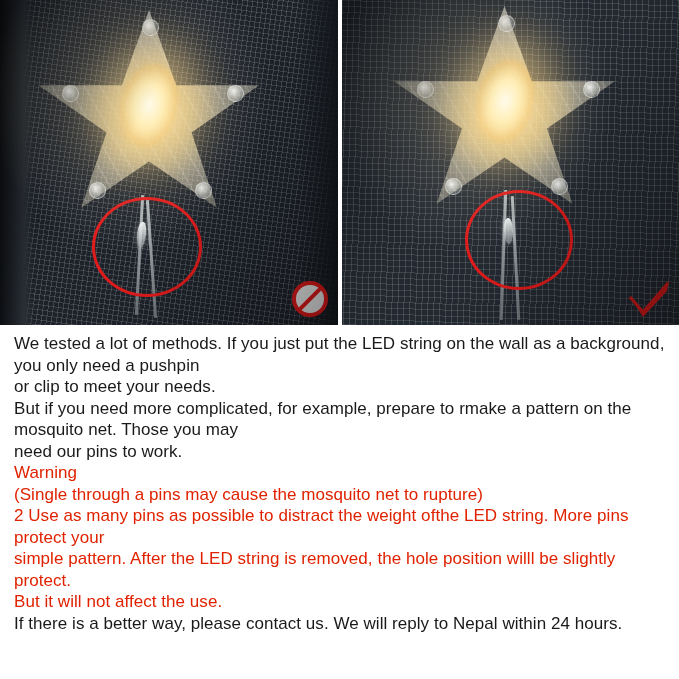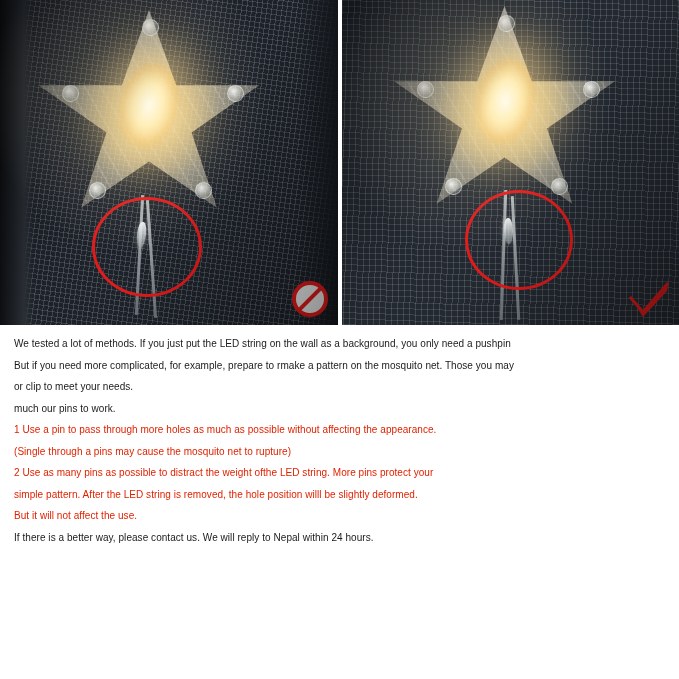--- a/index.html
+++ b/index.html
@@ -199,21 +199,21 @@
   .text-block {
     position: absolute;
     left: 0;
     top: 325px;
     width: 679px;
     padding: 8px 14px 0 14px;
     box-sizing: border-box;
     background: #ffffff;
   }
   .line {
-    font-size: 10px;
+    font-size: 17px;
     line-height: 21.5px;
     color: #1a1a1a;
     letter-spacing: 0.05px;
     white-space: pre-wrap;
   }
   .line.red {
     color: #e02200;
   }
 </style>
 </head>
@@ -265,24 +265,24 @@
         <path d="M2 16 L15 34 L42 2 L40 12 L16 38 Z" fill="#d61a1a"></path>
         <path d="M3 18 L16 33 L41 4" stroke="#d61a1a" stroke-width="3" fill="none"></path>
       </svg>
       <div class="shade"></div>
     </div>
 
   </div>
 
   <div class="text-block">
     <div class="line">We tested a lot of methods. If you just put the LED string on the wall as a background, you only need a pushpin</div>
+    <div class="line">or clip to meet your needs.</div>
     <div class="line">But if you need more complicated, for example, prepare to rmake a pattern on the mosquito net. Those you may</div>
-    <div class="line">or clip to meet your needs.</div>
-    <div class="line">much our pins to work.</div>
-    <div class="line red">1 Use a pin to pass through more holes as much as possible without affecting the appearance.</div>
+    <div class="line">need our pins to work.</div>
+    <div class="line red">Warning</div>
     <div class="line red">(Single through a pins may cause the mosquito net to rupture)</div>
     <div class="line red">2 Use as many pins as possible to distract the weight ofthe LED string. More pins protect your</div>
-    <div class="line red">simple pattern. After the LED string is removed, the hole position willl be slightly deformed.</div>
+    <div class="line red">simple pattern. After the LED string is removed, the hole position willl be slightly protect.</div>
     <div class="line red">But it will not affect the use.</div>
     <div class="line">If there is a better way, please contact us. We will reply to Nepal within 24 hours.</div>
   </div>
 
 </div>
 
 </body></html>

